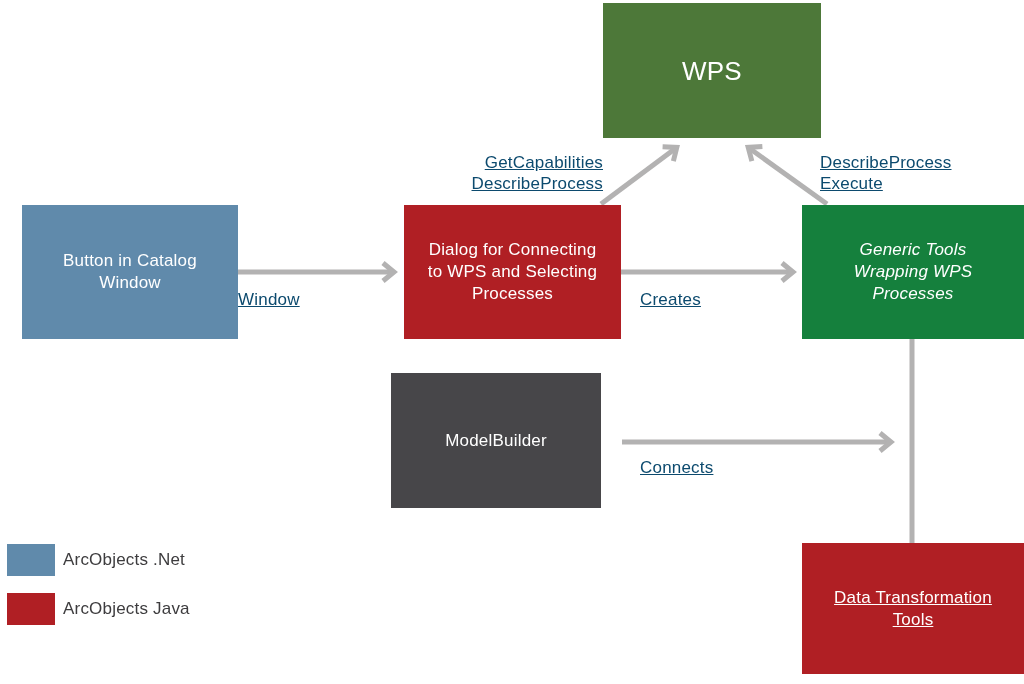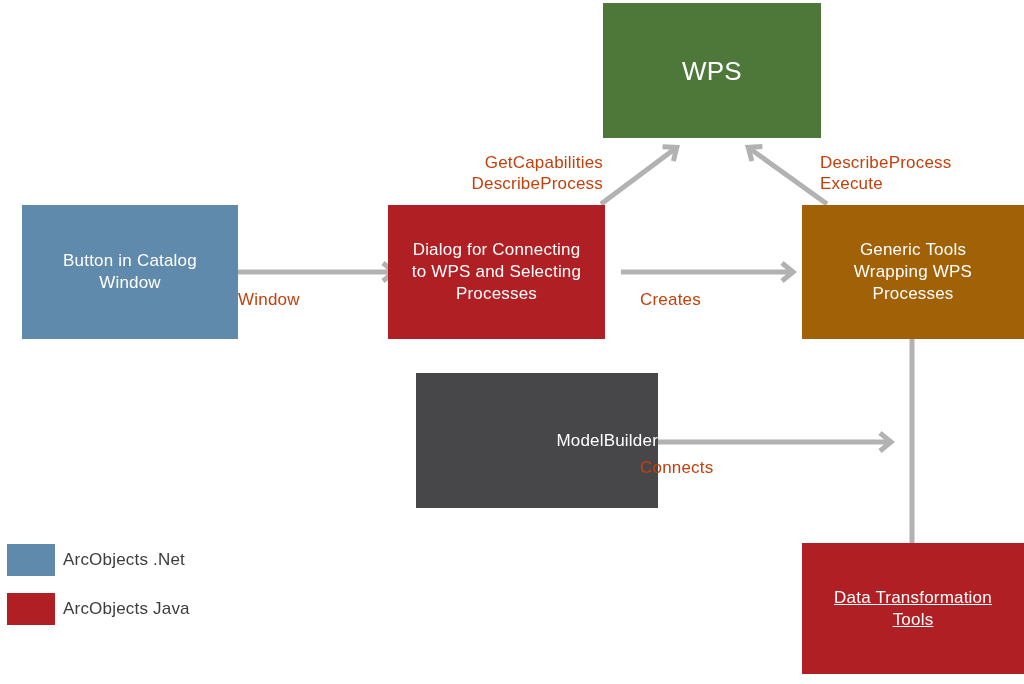--- a/index.html
+++ b/index.html
@@ -29,32 +29,33 @@
     justify-content: center;
     color: #ffffff;
     text-align: center;
     font-size: 17px;
     line-height: 22px;
     letter-spacing: 0.2px;
     white-space: pre-line;
   }
   .node-wps { left: 603px; top: 3px; width: 218px; height: 135px; font-size: 26px; }
   .node-button { left: 6px; top: 205px; width: 216px; height: 134px; }
-  .node-dialog { left: 388px; top: 205px; width: 217px; height: 134px; }
+  .node-dialog { left: 404px; top: 205px; width: 217px; height: 134px; }
   .node-generic { left: 802px; top: 205px; width: 222px; height: 134px; }
-  .node-modelbuilder { left: 416px; top: 373px; width: 242px; height: 135px; justify-content: flex-end; }
+  .node-modelbuilder { left: 391px; top: 373px; width: 210px; height: 135px; }
   .node-datatransform { left: 802px; top: 543px; width: 222px; height: 131px; }
 
   .edge-label {
     position: absolute;
     font-size: 17px;
     line-height: 21px;
     letter-spacing: 0.2px;
-    color: #c2410c;
+    color: #0c4a6e;
     white-space: pre-line;
+    text-decoration: underline;
   }
   .lbl-calls { left: 238px; top: 289px; }
   .lbl-creates { left: 640px; top: 289px; }
   .lbl-connects { left: 640px; top: 457px; }
   .lbl-getcaps { left: 403px; top: 152px; width: 200px; text-align: right; }
   .lbl-descexec { left: 820px; top: 152px; text-align: left; }
 
   .legend {
     position: absolute;
     left: 7px;
@@ -106,21 +107,21 @@
     <span>Button in Catalog
 Window</span>
   </div>
 
   <div class="node node-dialog" style="background-color: rgb(176, 31, 36);">
     <span>Dialog for Connecting
 to WPS and Selecting
 Processes</span>
   </div>
 
-  <div class="node node-generic" style="background-color: #a16207;">
+  <div class="node node-generic" style="background-color: #15803d; font-style: italic;">
     <span>Generic Tools
 Wrapping WPS
 Processes</span>
   </div>
 
   <div class="node node-modelbuilder" style="background-color: rgb(71, 70, 73);">
     <span>ModelBuilder</span>
   </div>
 
   <div class="node node-datatransform" style="background-color: rgb(176, 31, 36); text-decoration: underline;">

